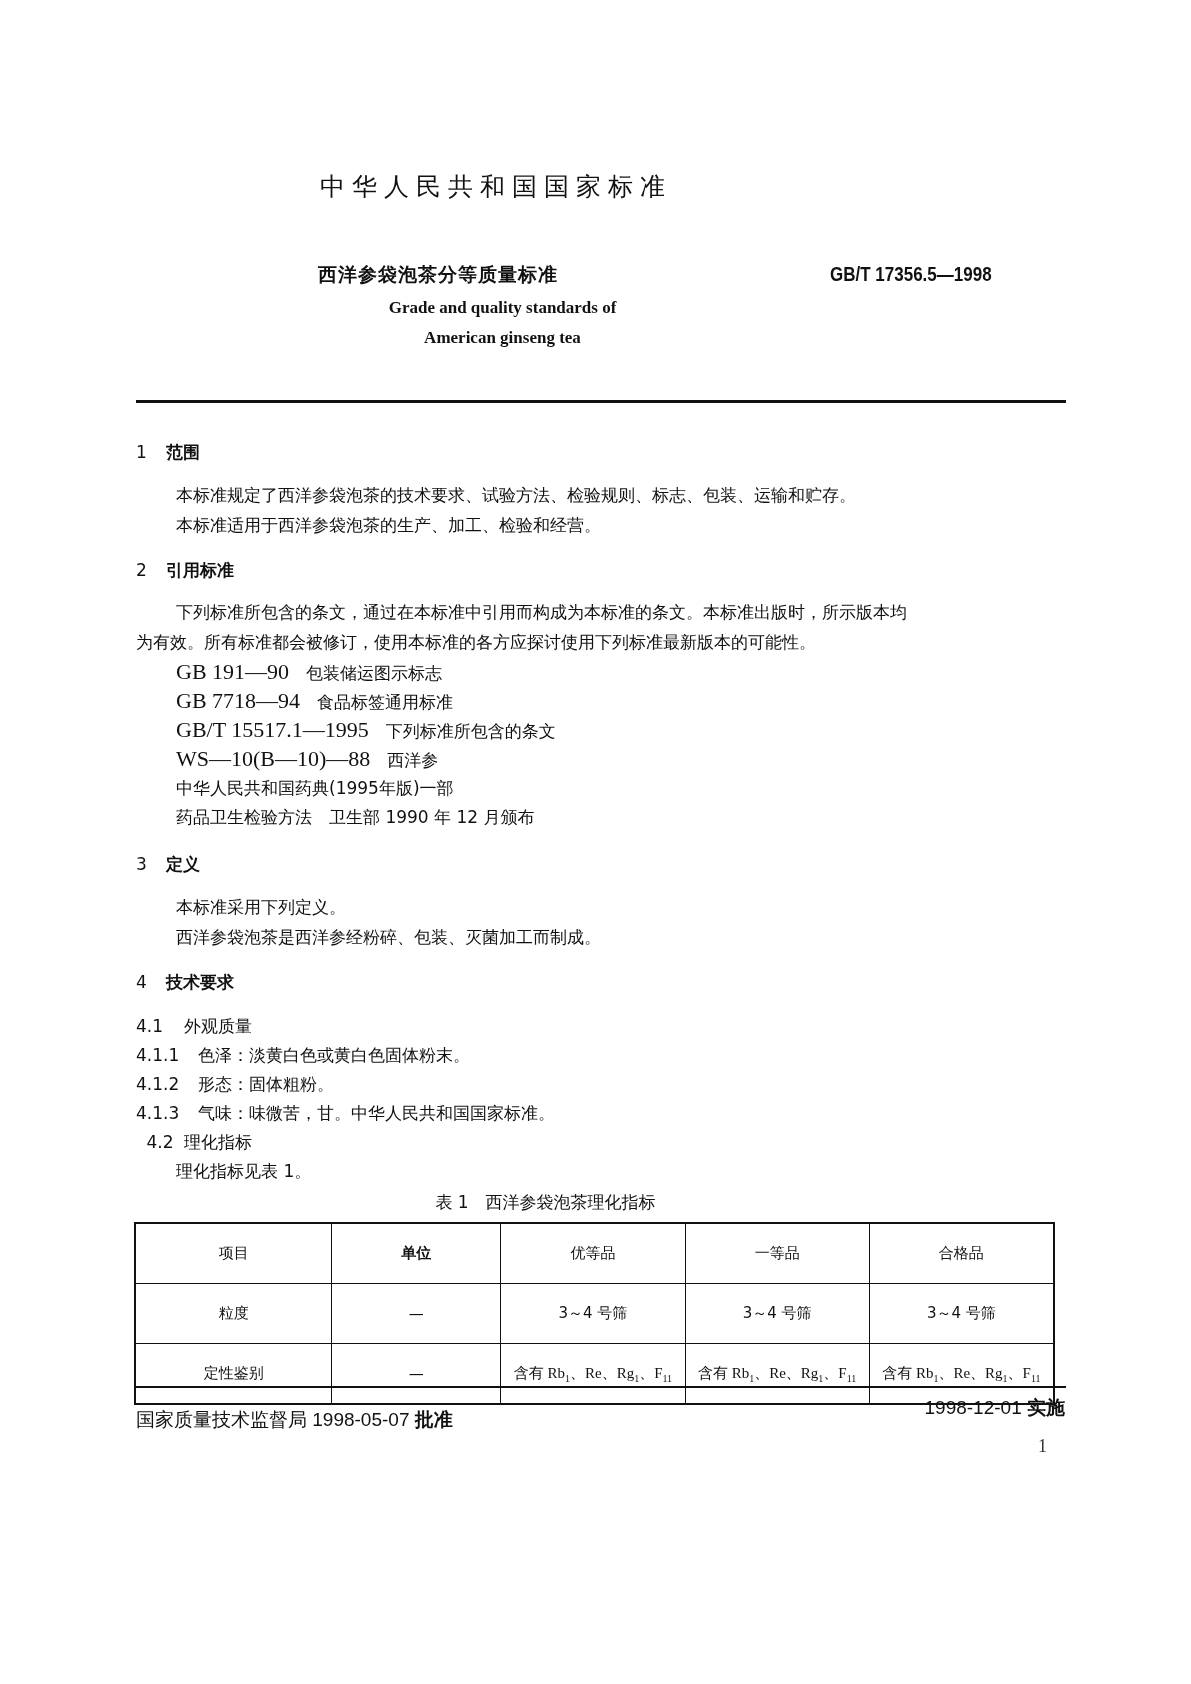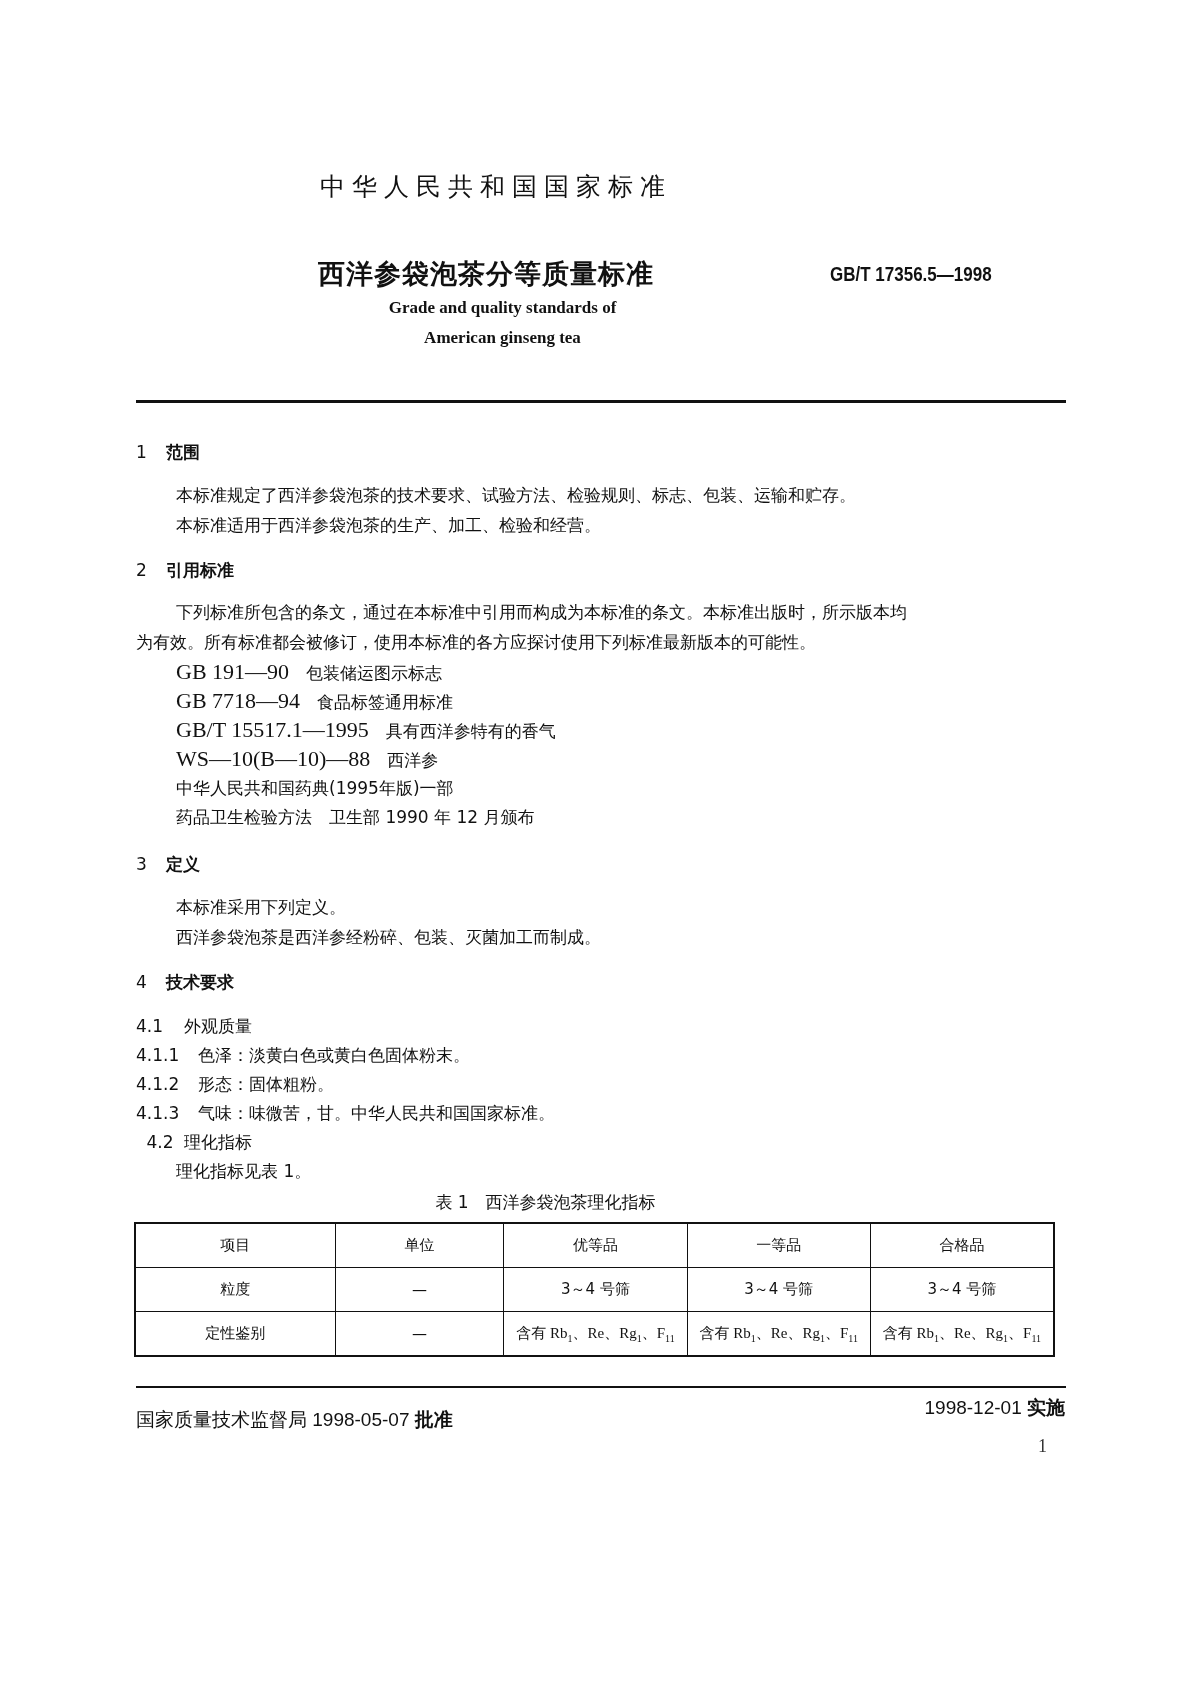--- a/index.html
+++ b/index.html
@@ -1,32 +1,32 @@
 <!DOCTYPE html>
 <html><head>
   <meta charset="utf-8">
   <style>
     html, body { margin: 0; padding: 0; background: #ffffff; }
     body { width: 1191px; height: 1684px; position: relative; overflow: hidden; color: #111; font-family: "DejaVu Sans", sans-serif; }
     .abs { position: absolute; white-space: nowrap; }
     .masthead { left: 320px; top: 172px; font-size: 25px; font-weight: normal; letter-spacing: 7px; line-height: 30px; }
-    .doc-title { left: 318px; top: 258px; font-size: 27px; font-weight: bold; letter-spacing: 1px; line-height: 32px; }
+    .doc-title { left: 318px; top: 258px; font-size: 19px; font-weight: bold; letter-spacing: 1px; line-height: 32px; }
     .doc-code { left: 830px; top: 262px; font-size: 20px; font-weight: bold; font-family: "Liberation Sans", sans-serif; line-height: 24px; transform: scaleX(0.85); transform-origin: left; }
     .en-title { left: 0; width: 1005px; text-align: center; font-family: "Liberation Serif", serif; font-weight: bold; font-size: 17px; line-height: 22px; }
     .rule { position: absolute; left: 136px; width: 930px; background: #111; }
     .heading { left: 136px; font-size: 17px; font-weight: bold; line-height: 22px; }
     .heading .num { display: inline-block; width: 30px; font-weight: normal; }
     .body { font-size: 17px; line-height: 22px; }
     .ind1 { left: 176px; }
     .ind0 { left: 136px; }
     .refcode { font-family: "Liberation Serif", serif; font-size: 22px; }
     table.spec { position: absolute; left: 134px; top: 1313px; width: 921px; border-collapse: collapse; border: 2px solid #111; font-size: 15px; }
-    table.spec td { border: 1px solid #111; height: 35px; text-align: center; padding: 4px; }
+    table.spec td { border: 1px solid #111; height: 35px; text-align: center; padding: 12px; }
     table.spec .c0 { width: 198px; }
-    table.spec .c1 { width: 166px; }
+    table.spec .c1 { width: 166px; font-weight: bold; }
     table.spec .c2, table.spec .c3, table.spec .c4 { width: 180px; }
     .serif { font-family: "Liberation Serif", serif; }
     sub { font-size: 10px; }
     .footer-left { left: 136px; top: 1500px; font-size: 19px; line-height: 24px; font-family: "Liberation Sans", sans-serif; }
     .footer-right { right: 126px; top: 1500px; font-size: 19px; line-height: 24px; font-family: "Liberation Sans", sans-serif; }
     .bold { font-weight: bold; }
     .page-num { left: 1038px; top: 1548px; font-family: "Liberation Serif", serif; font-size: 18px; color: #333; }
     .caption { left: 0; width: 1191px; text-align: center; top: 1282px; font-size: 17px; line-height: 22px; padding-left: 0; }
   </style>
 </head>
@@ -52,21 +52,21 @@
 <div class="abs body ind1" style="top:601px;">下列标准所包含的条文，通过在本标准中引用而构成为本标准的条文。本标准出版时，所示版本均</div>
 <div class="abs body ind0" style="top:631px;">为有效。所有标准都会被修订，使用本标准的各方应探讨使用下列标准最新版本的可能性。</div>
 
 <div class="abs body ind1" style="top:661px;">
   <span class="refcode">GB 191—90</span>　<span>包装储运图示标志</span>
 </div>
 <div class="abs body ind1" style="top:690px;">
   <span class="refcode">GB 7718—94</span>　<span>食品标签通用标准</span>
 </div>
 <div class="abs body ind1" style="top:719px;">
-  <span class="refcode">GB/T 15517.1—1995</span>　<span>具有西洋参特有的香气</span>
+  <span class="refcode">GB/T 15517.1—1995</span>　<span>下列标准所包含的条文</span>
 </div>
 <div class="abs body ind1" style="top:748px;">
   <span class="refcode">WS—10(B—10)—88</span>　<span>西洋参</span>
 </div>
 <div class="abs body ind1" style="top:777px;">
   <span>中华人民共和国药典(1995年版)一部</span>
 </div>
 <div class="abs body ind1" style="top:806px;">
   <span>药品卫生检验方法</span>　<span>卫生部 1990 年 12 月颁布</span>
 </div>

